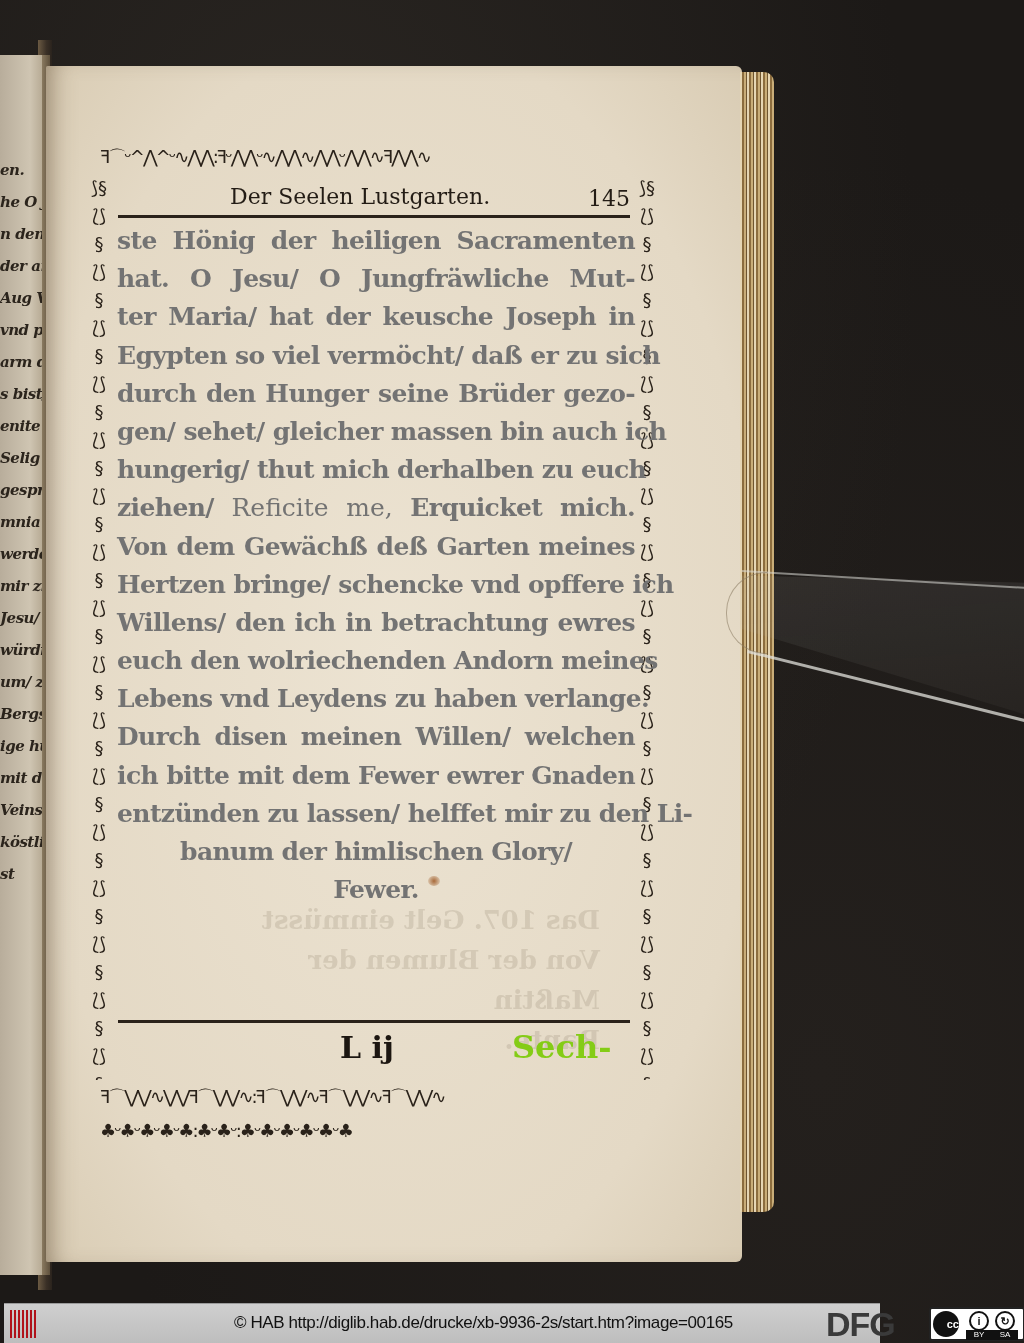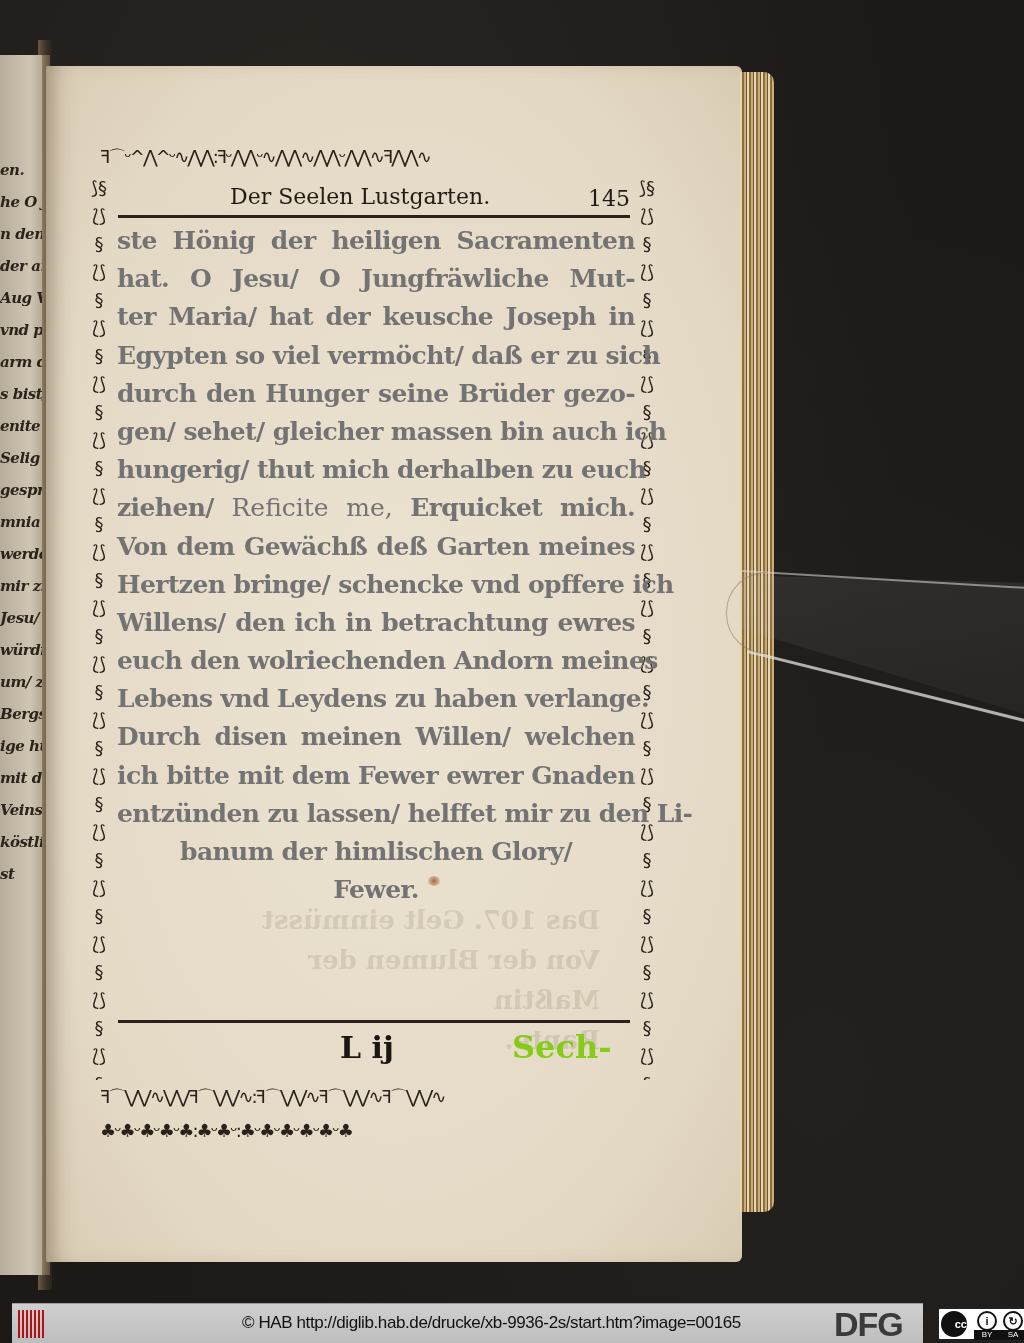--- a/index.html
+++ b/index.html
@@ -127,24 +127,23 @@
     position:absolute; left:748px; top:650px; width:290px; height:3px;
     background:rgba(225,225,220,0.75); transform-origin:0 0; transform:rotate(14deg);
   }
   .glass-arc {
     position:absolute; left:726px; top:572px; width:40px; height:80px;
     border:1.5px solid rgba(140,125,100,0.6); border-right:none;
     border-radius:40px 0 0 40px;
   }
   
   .footer {
-    position:absolute; left:12px; top:1303px; width:876px; height:40px;
+    position:absolute; left:4px; top:1303px; width:876px; height:40px;
     background:linear-gradient(#cfcfcf,#bdbdbd);
     border-top:1px solid #9a9a9a;
-    padding-left:35px;
   }
   .footer .logo-hab {
     position:absolute; left:6px; top:6px; width:28px; height:28px;
     background:repeating-linear-gradient(90deg,#b0121a 0 2px,transparent 2px 4px);
   }
   .footer .credit {
     position:absolute; left:230px; top:9px;
     font-family:"Liberation Sans", sans-serif; font-size:17px; color:#111;
     letter-spacing:-0.4px;
   }

